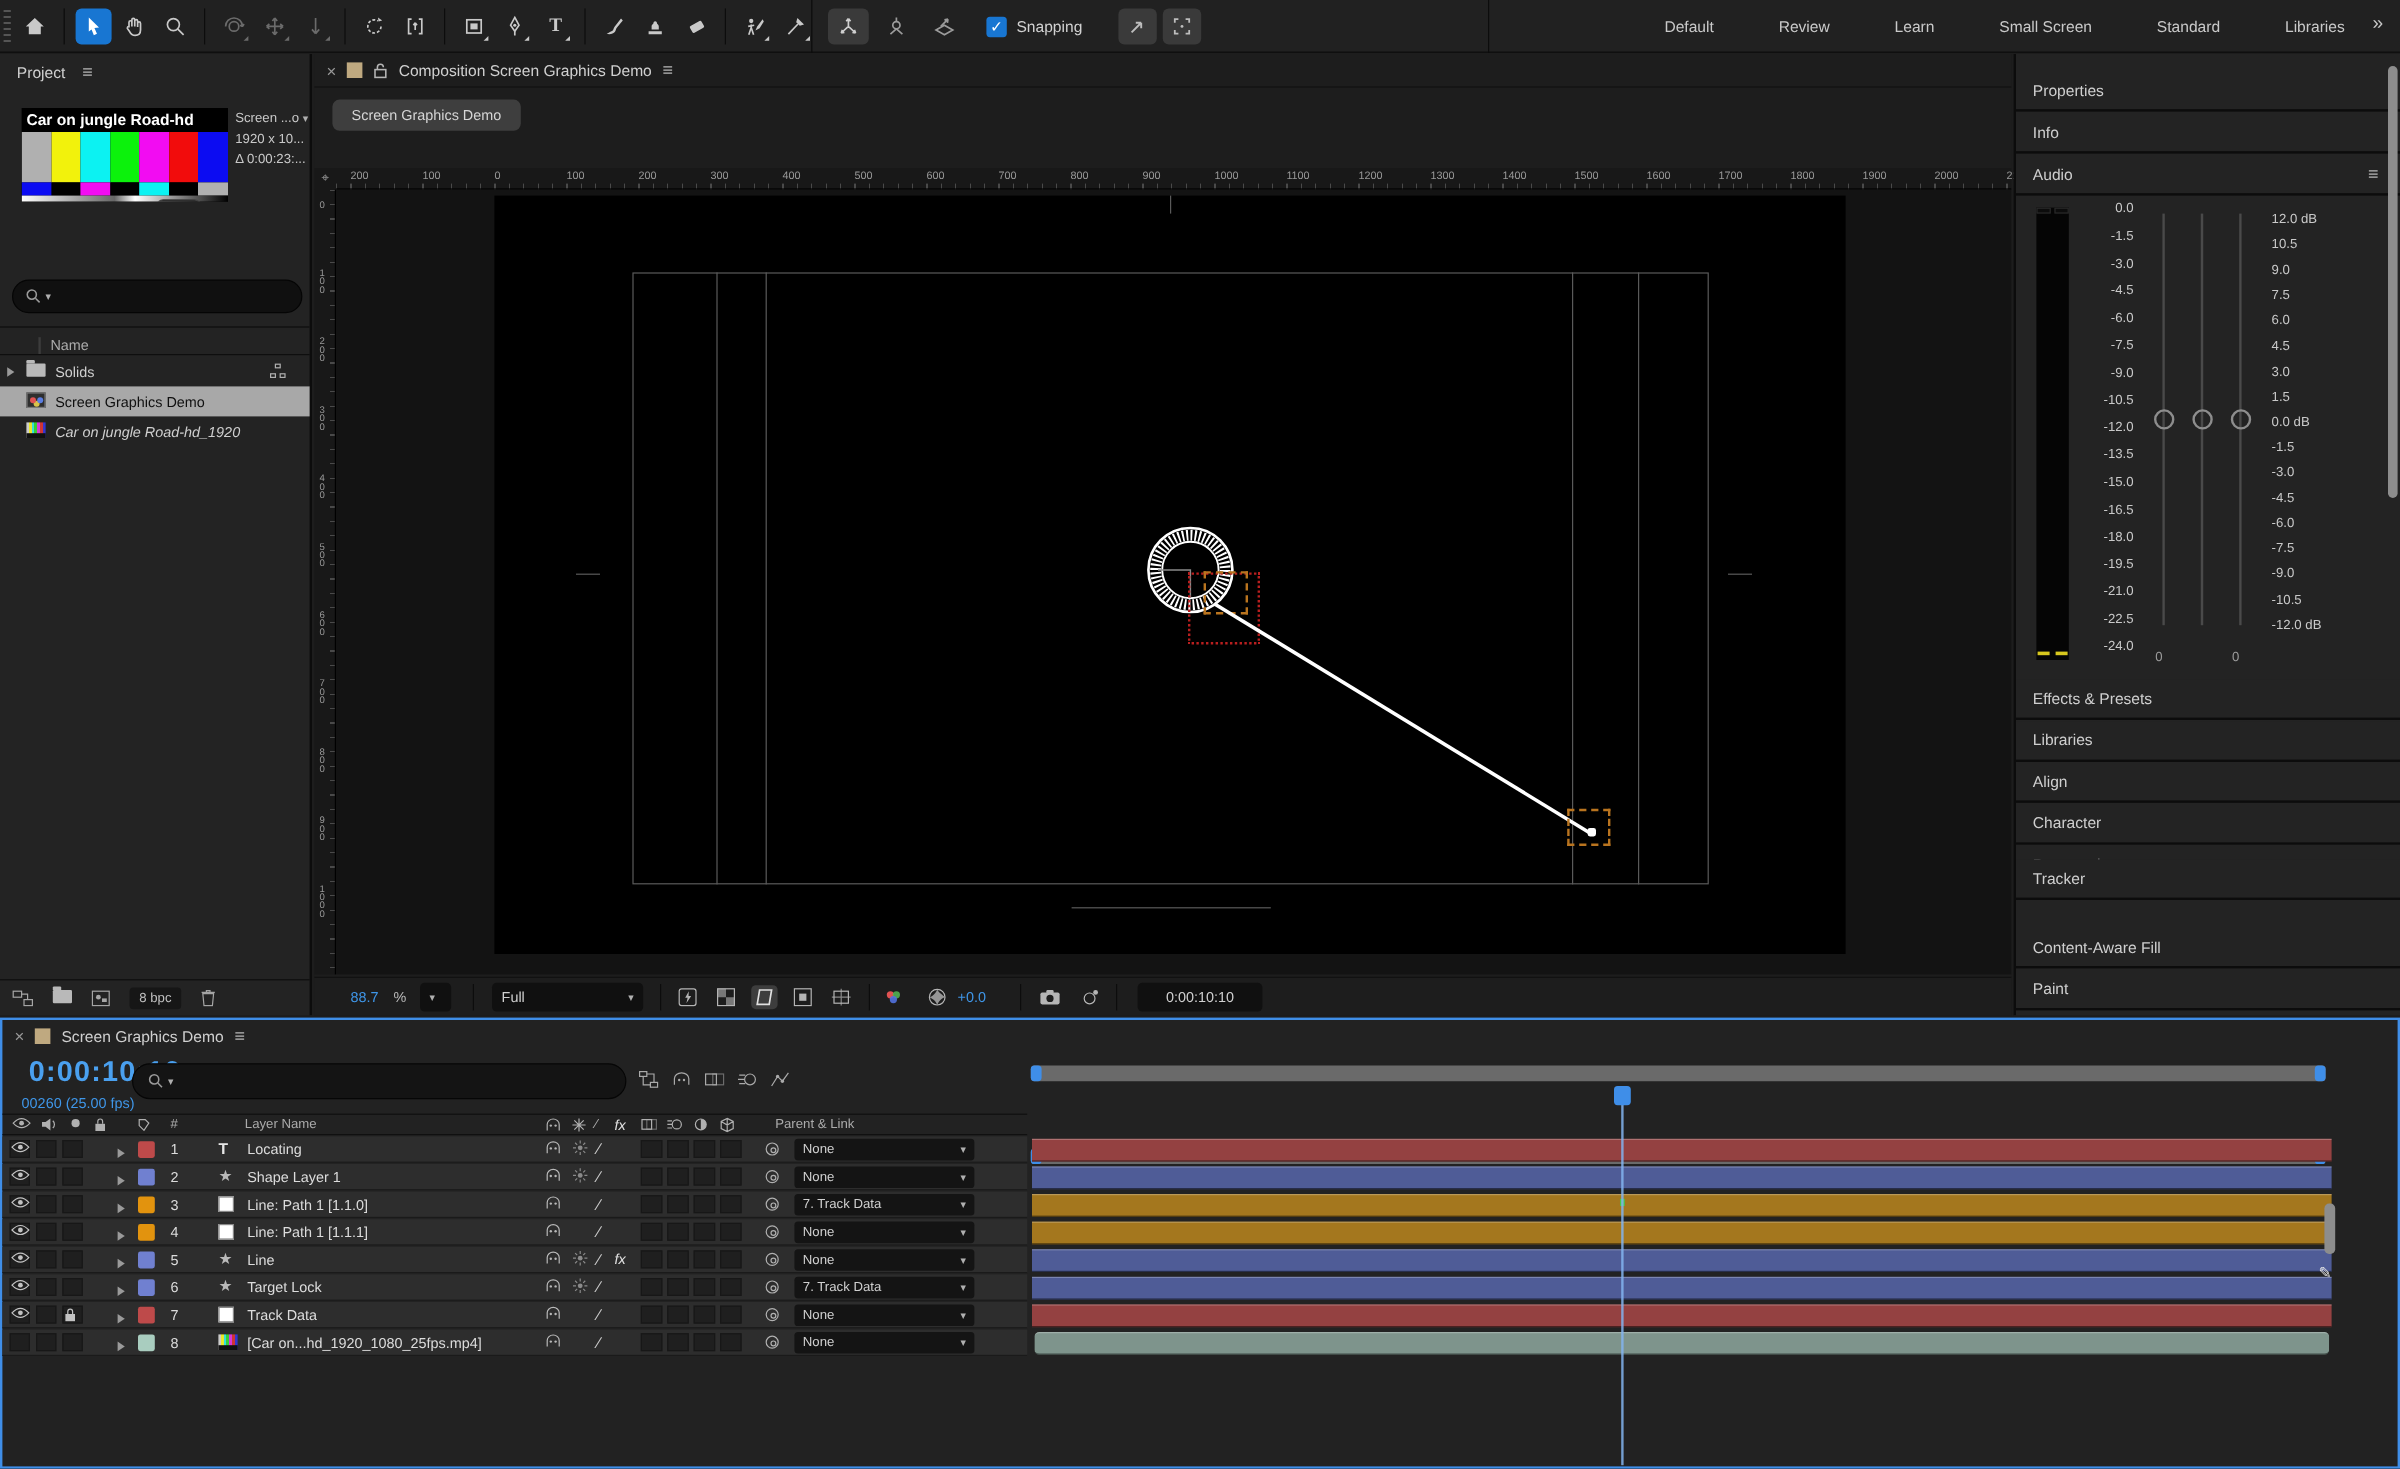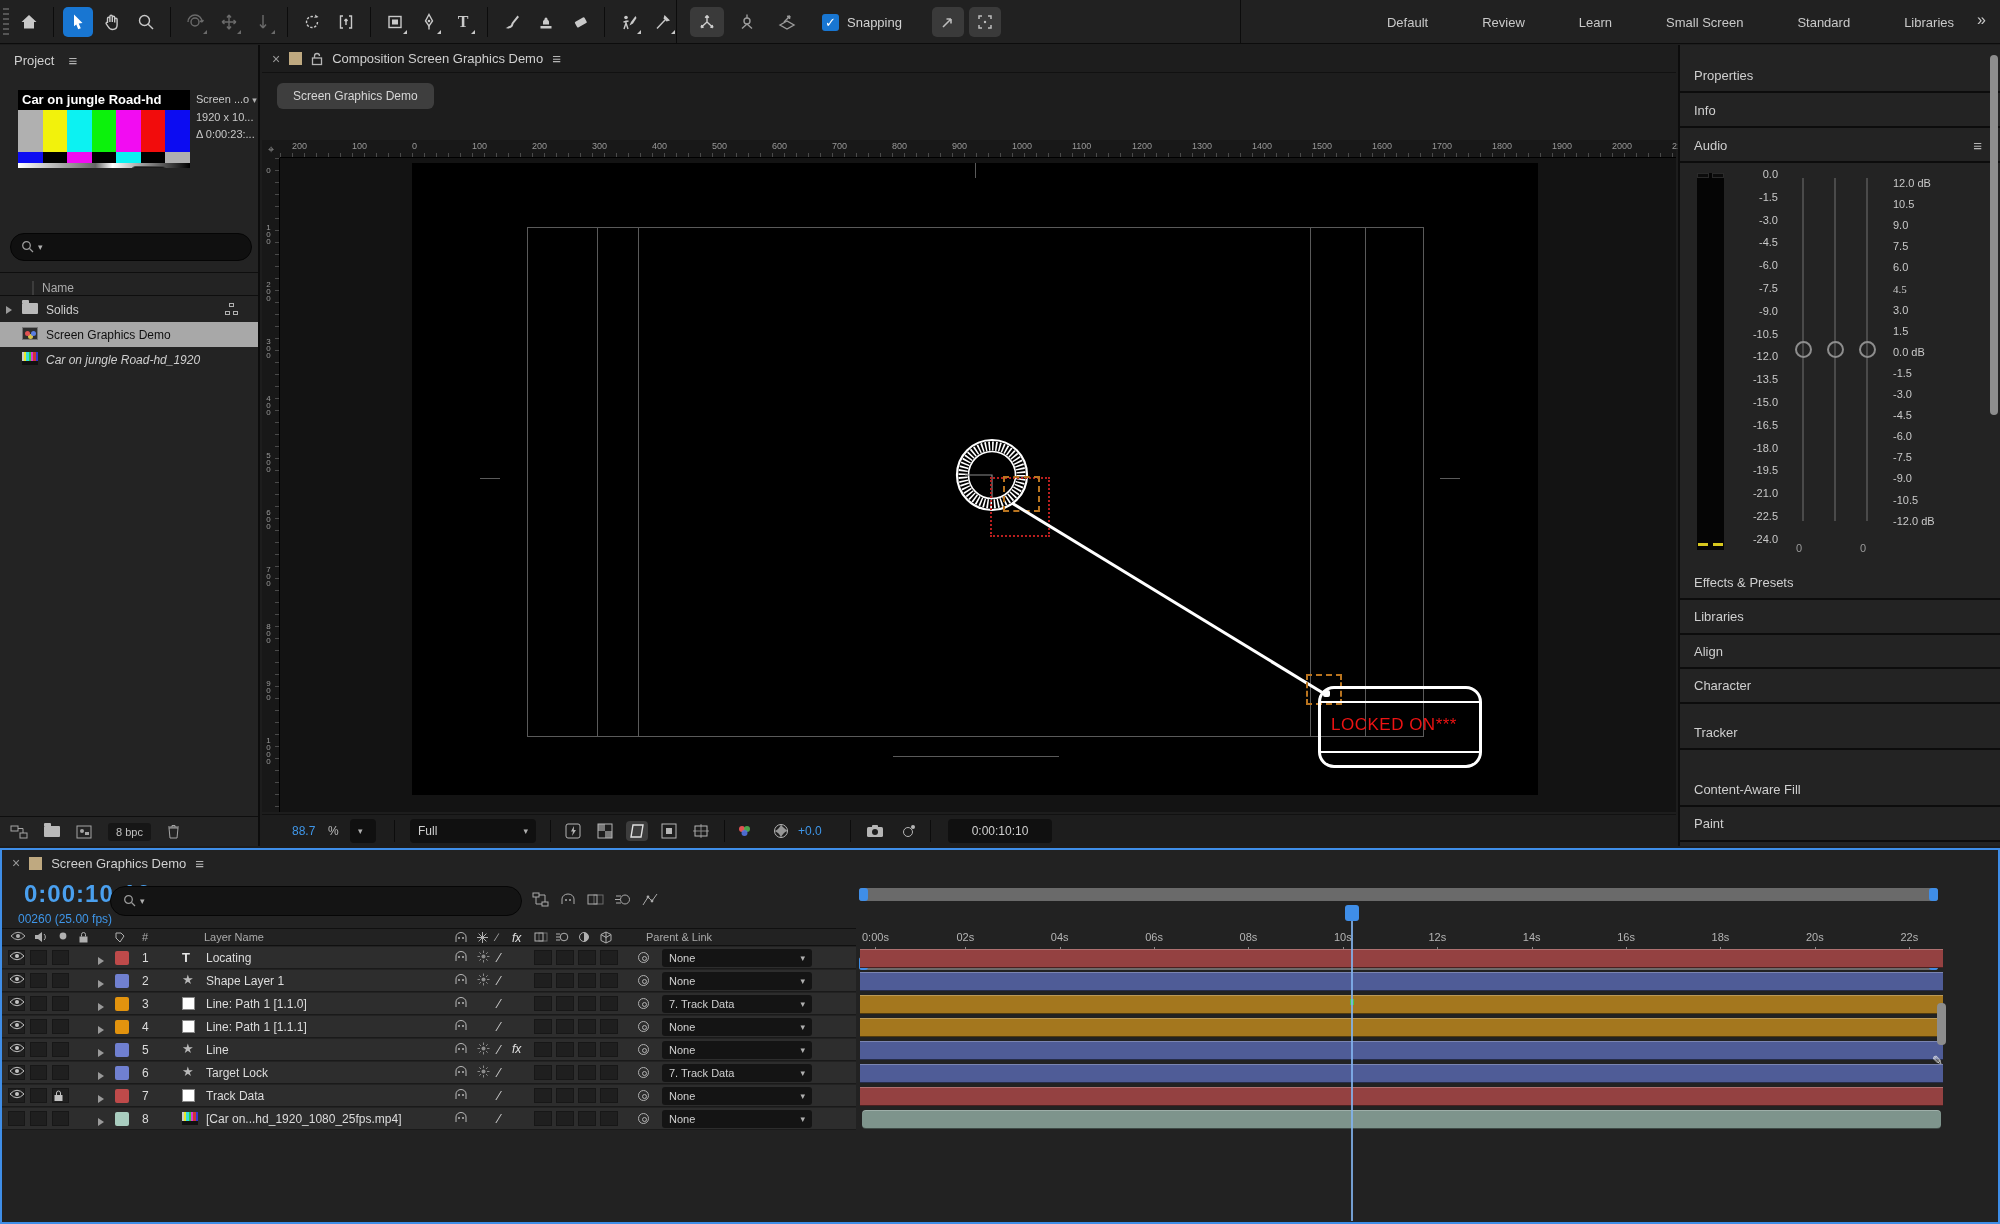--- a/index.html
+++ b/index.html
@@ -484,25 +484,20 @@
           <circle cx="37" cy="37" r="35" stroke="#fff" stroke-width="2.2" fill="none"></circle>
           <circle cx="37" cy="37" r="29" stroke="#fff" stroke-width="9" fill="none" stroke-dasharray="1.6 1.9"></circle>
           <circle cx="37" cy="37" r="23.5" stroke="#fff" stroke-width="1.6" fill="none"></circle>
           <path d="M10 37 H37 V60" stroke="#8a8a8a" stroke-width="1.2" fill="none"></path>
         </svg>
         <div class="dash-red" style="left:578px;top:314px;width:60px;height:60px"></div>
         <div class="dash-orange" style="left:591px;top:313px;width:37px;height:36px"></div>
         <div id="aim-line"></div>
         <div class="dash-orange" style="left:894px;top:511px;width:36px;height:31px"></div>
         <div id="anchor-dot"></div>
-        <div id="locked-box">
-          <div class="hline" style="top:12px"></div>
-          <div class="hline" style="bottom:12px"></div>
-          <div id="locked-text">LOCKED ON***</div>
-        </div>
       </div>
     </div>
 
     <div id="viewer-foot">
       <span class="vf-txt blue" style="left:30px">88.7</span>
       <span class="vf-txt" style="left:66px;color:#bbb">%</span>
       <span class="vf-drop" style="left:88px;width:26px">
           <span class="caret">▾</span>
         </span>
       <div class="vfsep" style="left:132px"></div>
@@ -614,21 +609,21 @@
           <span class="ascale" style="left: 52px; width: 46px; text-align: right; top: 323.2px;">-21.0</span>
           <span class="ascale" style="left: 52px; width: 46px; text-align: right; top: 346px;">-22.5</span>
           <span class="ascale" style="left: 52px; width: 46px; text-align: right; top: 368.8px;">-24.0</span>
         </div>
       <div id="audio-right-scale">
           <span class="ascale" style="left: 213px; top: 13px;">12.0 dB</span>
           <span class="ascale" style="left: 213px; top: 34.1px;">10.5</span>
           <span class="ascale" style="left: 213px; top: 55.2px;">9.0</span>
           <span class="ascale" style="left: 213px; top: 76.3px;">7.5</span>
           <span class="ascale" style="left: 213px; top: 97.4px;">6.0</span>
-          <span class="ascale" style="left: 213px; top: 118.5px; font-family: Liberation Serif, serif;">4.5</span>
+          <span class="ascale" style="left: 213px; top: 118.5px;">4.5</span>
           <span class="ascale" style="left: 213px; top: 139.6px;">3.0</span>
           <span class="ascale" style="left: 213px; top: 160.7px;">1.5</span>
           <span class="ascale" style="left: 213px; top: 181.8px;">0.0 dB</span>
           <span class="ascale" style="left: 213px; top: 202.9px;">-1.5</span>
           <span class="ascale" style="left: 213px; top: 224px;">-3.0</span>
           <span class="ascale" style="left: 213px; top: 245.1px;">-4.5</span>
           <span class="ascale" style="left: 213px; top: 266.2px;">-6.0</span>
           <span class="ascale" style="left: 213px; top: 287.3px;">-7.5</span>
           <span class="ascale" style="left: 213px; top: 308.4px;">-9.0</span>
           <span class="ascale" style="left: 213px; top: 329.5px;">-10.5</span>
@@ -1082,34 +1077,20 @@
           <span class="spiral" style="left:636px"></span>
           <span class="pdrop">
             <span>None</span>
             <span class="caret">▾</span>
           </span>
         </div>
       </div>
 
     <div id="tl-right">
       <div id="tl-nav"></div>
-      <div id="tl-ruler">
-          <span class="tlabel" style="left: 4px;">0:00s</span>
-          <span class="tlabel" style="left: 98.4px;">02s</span>
-          <span class="tlabel" style="left: 192.8px;">04s</span>
-          <span class="tlabel" style="left: 287.2px;">06s</span>
-          <span class="tlabel" style="left: 381.6px;">08s</span>
-          <span class="tlabel" style="left: 476px;">10s</span>
-          <span class="tlabel" style="left: 570.4px;">12s</span>
-          <span class="tlabel" style="left: 664.8px;">14s</span>
-          <span class="tlabel" style="left: 759.2px;">16s</span>
-          <span class="tlabel" style="left: 853.6px;">18s</span>
-          <span class="tlabel" style="left: 948px;">20s</span>
-          <span class="tlabel" style="left: 1042.4px;">22s</span>
-        </div>
       <div id="tl-work"></div>
       <div id="tl-bars">
           <div class="tbar" style="top: 2px; background: rgb(148, 65, 65);"></div>
           <div class="tbar" style="top: 25px; background: rgb(79, 92, 151);"></div>
           <div class="tbar" style="top: 48px; background: rgb(164, 119, 30);"></div>
           <div class="tbar" style="top: 71px; background: rgb(164, 119, 30);"></div>
           <div class="tbar" style="top: 94px; background: rgb(79, 92, 151);"></div>
           <div class="tbar" style="top: 117px; background: rgb(79, 92, 151);"></div>
           <div class="tbar" style="top: 140px; background: rgb(148, 65, 65);"></div>
           <div class="tbar" style="top: 163px; background: rgb(126, 148, 140); border-radius: 4px; left: 4px; width: 1079px;"></div>

